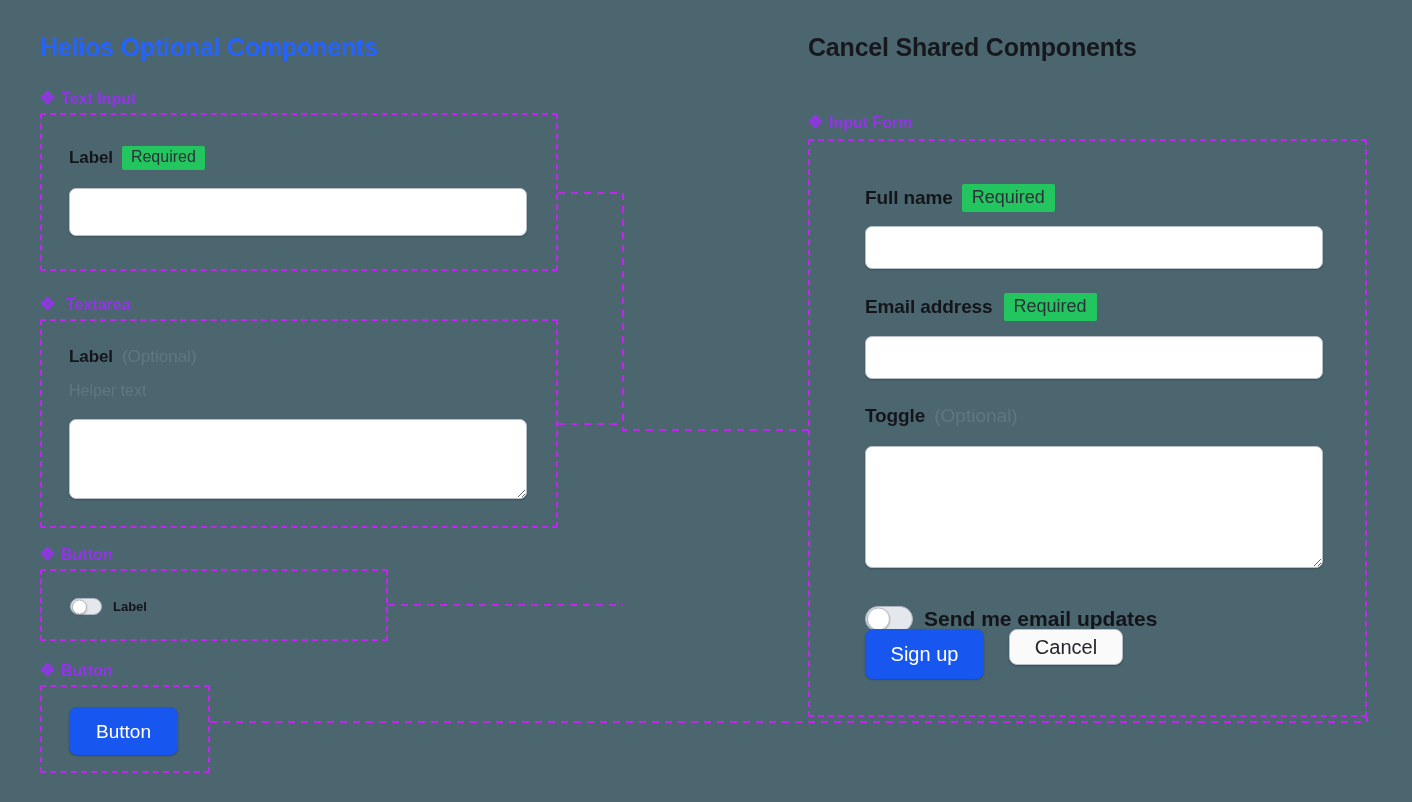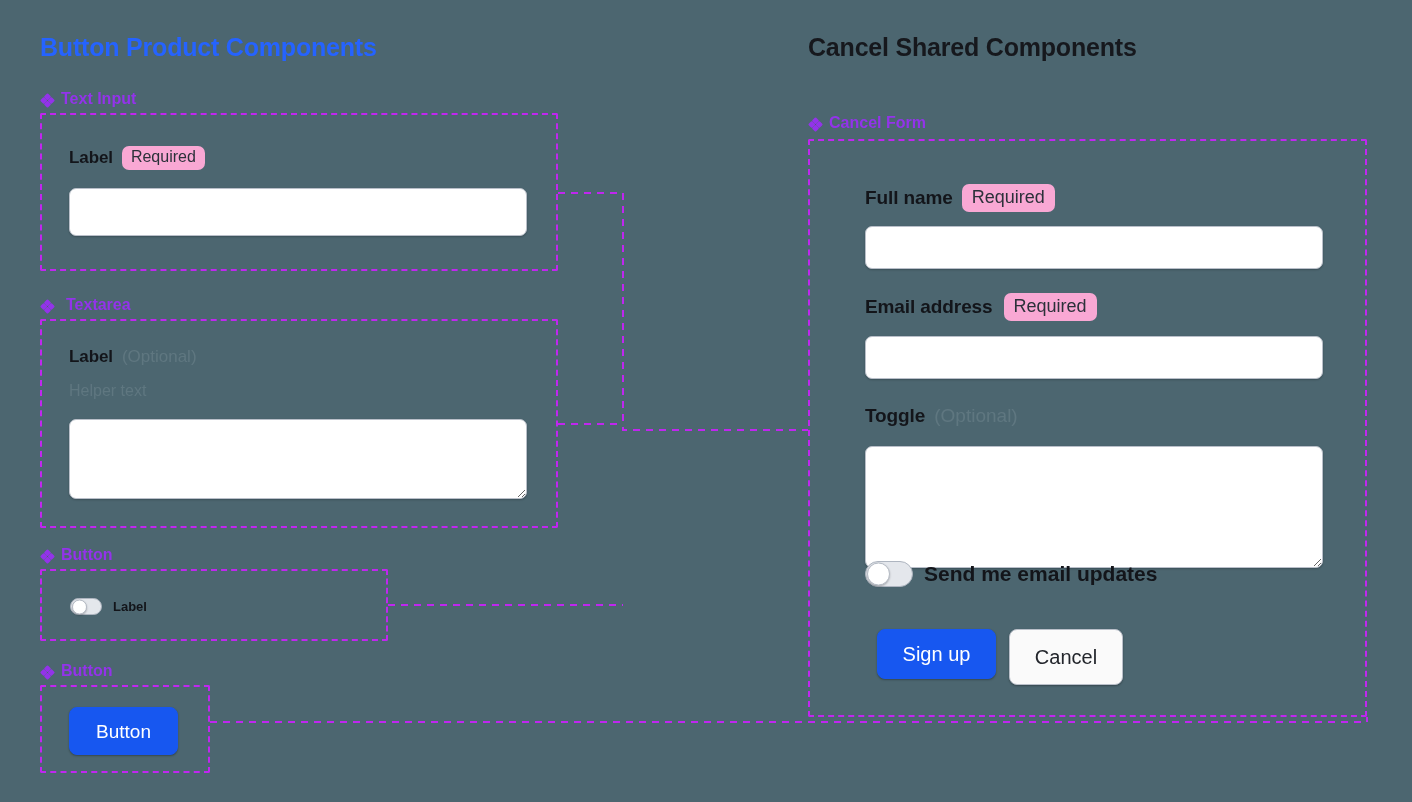--- a/index.html
+++ b/index.html
@@ -31,21 +31,21 @@
     letter-spacing: -0.2px;
     white-space: nowrap;
   }
   .panel-title.left  { left: 40px;  top: 33px; color: #2563ff; }
   .panel-title.right { left: 808px; top: 33px; color: #16181d; }
 
   
   .sec-label {
     position: absolute;
     display: flex;
-    align-items: flex-end;
+    align-items: flex-start;
     gap: 6px;
     font-size: 16px;
     font-weight: 600;
     color: #9333ea;
     white-space: nowrap;
   }
   .sec-label .diamonds { display: block; width: 15px; height: 15px; flex: 0 0 15px; }
 
   
   .dashbox {
@@ -64,23 +64,23 @@
   }
   .field-label {
     font-size: 17px;
     font-weight: bold;
     color: #13151a;
     letter-spacing: -0.1px;
   }
   .field-label.lg { font-size: 19px; }
   .badge {
     display: inline-block;
-    background: #f9a8d4;
+    background: #22c55e;
     color: #2c313a;
-    border-radius: 7px;
+    border-radius: 2px;
     padding: 3px 9px 4px;
     font-size: 16px;
     font-weight: 400;
     line-height: 1.05;
   }
   .badge.lg { font-size: 18px; padding: 4px 10px 5px; }
   .optional {
     font-size: 17px;
     color: #5f7780;
     font-weight: 400;
@@ -169,21 +169,21 @@
       <path d="M558 424 L623 424"></path>
 
       <path d="M388 605 L623 605"></path>
 
       <path d="M210 722 L1367 722"></path>
 
       <path d="M1367 717 L1367 722"></path>
     </g>
   </svg>
 
-  <div class="panel-title left">Button Product Components</div>
+  <div class="panel-title left">Helios Optional Components</div>
 
   <div class="sec-label" style="left:40px; top:90px;">
     <svg class="diamonds" viewBox="0 0 16 16">
       <g fill="#9333ea">
         <rect x="1.2" y="5.2" width="5.6" height="5.6" rx="1.1" transform="rotate(45 4 8)"></rect>
         <rect x="9.2" y="5.2" width="5.6" height="5.6" rx="1.1" transform="rotate(45 12 8)"></rect>
         <rect x="5.2" y="1.2" width="5.6" height="5.6" rx="1.1" transform="rotate(45 8 4)"></rect>
         <rect x="5.2" y="9.2" width="5.6" height="5.6" rx="1.1" transform="rotate(45 8 12)"></rect>
       </g>
     </svg>
@@ -260,21 +260,21 @@
 
   <div class="sec-label" style="left:808px; top:114px;">
     <svg class="diamonds" viewBox="0 0 16 16">
       <g fill="#9333ea">
         <rect x="1.2" y="5.2" width="5.6" height="5.6" rx="1.1" transform="rotate(45 4 8)"></rect>
         <rect x="9.2" y="5.2" width="5.6" height="5.6" rx="1.1" transform="rotate(45 12 8)"></rect>
         <rect x="5.2" y="1.2" width="5.6" height="5.6" rx="1.1" transform="rotate(45 8 4)"></rect>
         <rect x="5.2" y="9.2" width="5.6" height="5.6" rx="1.1" transform="rotate(45 8 12)"></rect>
       </g>
     </svg>
-    <span>Cancel Form</span>
+    <span>Input Form</span>
   </div>
 
   <div class="dashbox" style="left:808px; top:139px; width:559px; height:578px;">
 
     <div class="field-label-row abs" style="left:55px; top:43px;align-items:center;">
       <span class="field-label lg">Full name</span>
       <span class="badge lg">Required</span>
     </div>
     <input class="tinput abs" type="text" style="left: 55px; top: 85px; width: 458px; height: 43px;" placeholder="">
 
@@ -283,24 +283,24 @@
       <span class="badge lg">Required</span>
     </div>
     <input class="tinput abs" type="email" style="left: 55px; top: 195px; width: 458px; height: 43px;" placeholder="">
 
     <div class="field-label-row abs" style="left:55px; top:264px;">
       <span class="field-label lg">Toggle</span>
       <span class="optional lg">(Optional)</span>
     </div>
     <textarea class="ttextarea abs" style="left: 55px; top: 305px; width: 458px; height: 122px;" placeholder=""></textarea>
 
-    <div class="toggle-row abs" style="left:55px; top:420px;">
+    <div class="toggle-row abs" style="left:55px; top:465px;">
       <span class="toggle lg">
         <span class="knob"></span>
       </span>
       <span class="toggle-text lg">Send me email updates</span>
     </div>
 
-    <button class="btn btn-primary abs" style="left:55px; top:488px; width:119px; height:50px; font-size:20px;margin-left:12px;">Sign up</button>
-    <button class="btn btn-secondary abs" style="left:199px; top:488px; width:114px; height:56px; font-size:20px;">Cancel</button>
+    <button class="btn btn-primary abs" style="left:55px; top:488px; width:119px; height:50px; font-size:20px;">Sign up</button>
+    <button class="btn btn-secondary abs" style="left:199px; top:488px; width:114px; height:36px; font-size:20px;">Cancel</button>
   </div>
 
 </div>
 
 </body></html>

